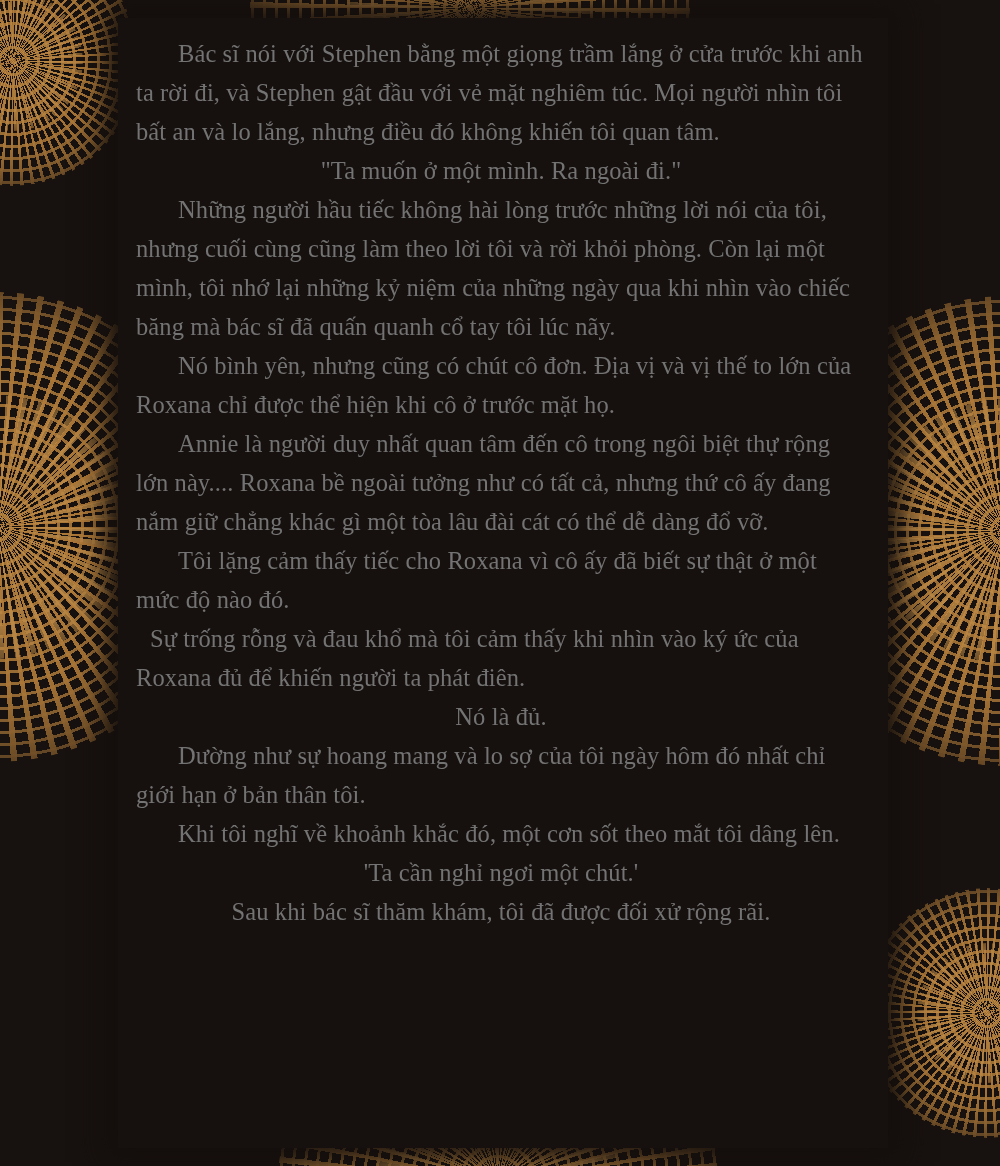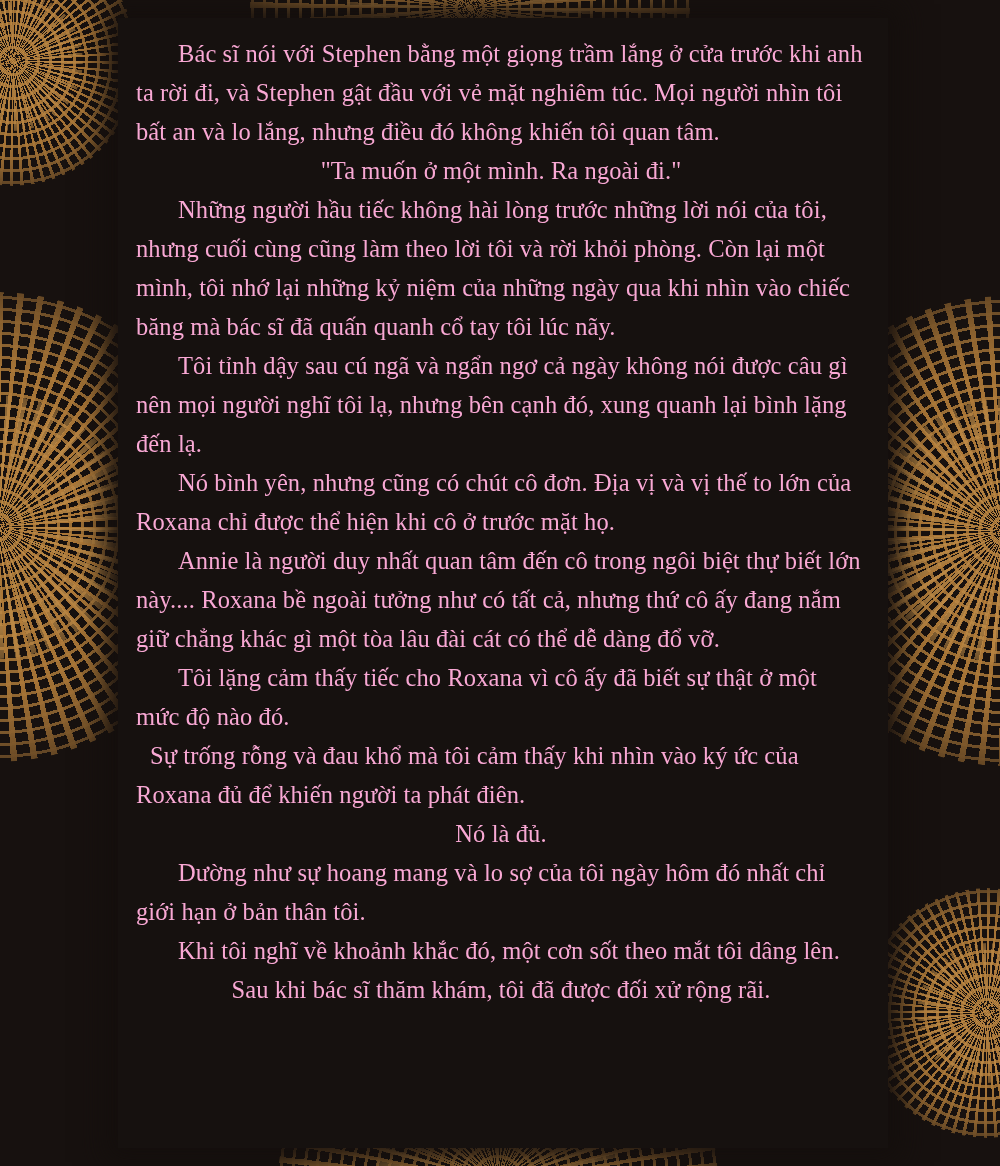--- a/index.html
+++ b/index.html
@@ -81,21 +81,21 @@
     width: 770px;
     height: 1130px;
     background: #16110f;
     box-shadow: 0 0 26px 14px rgba(20,15,13,0.95);
     padding: 16px 22px 0 18px;
     box-sizing: border-box;
   }
 
   p.para {
     margin: 0;
-    color: #f9a8d4;
+    color: #737373;
     font-size: 24.5px;
     line-height: 39px;
     text-indent: 42px;
     letter-spacing: 0.1px;
     font-family: "Liberation Serif", serif;
     text-rendering: optimizeLegibility;
   }
   p.para.centered {
     text-indent: 0;
     text-align: center;
@@ -113,24 +113,24 @@
   <div class="mandala m-top"></div>
   <div class="mandala m-left"></div>
   <div class="mandala m-right"></div>
   <div class="mandala m-bottom"></div>
   <div class="mandala m-br"></div>
 
   <div id="panel">
     <p class="para">Bác sĩ nói với Stephen bằng một giọng trầm lắng ở cửa trước khi anh ta rời đi, và Stephen gật đầu với vẻ mặt nghiêm túc. Mọi người nhìn tôi bất an và lo lắng, nhưng điều đó không khiến tôi quan tâm.</p>
     <p class="para centered">"Ta muốn ở một mình. Ra ngoài đi."</p>
     <p class="para">Những người hầu tiếc không hài lòng trước những lời nói của tôi, nhưng cuối cùng cũng làm theo lời tôi và rời khỏi phòng. Còn lại một mình, tôi nhớ lại những kỷ niệm của những ngày qua khi nhìn vào chiếc băng mà bác sĩ đã quấn quanh cổ tay tôi lúc nãy.</p>
-    <p class="para">Tôi tỉnh dậy sau cú ngã và ngẩn ngơ cả ngày không nói được câu gì nên mọi người nghĩ tôi lạ, nhưng bên cạnh đó, xung quanh lại bình lặng đến lạ.</p>
     <p class="para">Nó bình yên, nhưng cũng có chút cô đơn. Địa vị và vị thế to lớn của Roxana chỉ được thể hiện khi cô ở trước mặt họ.</p>
-    <p class="para">Annie là người duy nhất quan tâm đến cô trong ngôi biệt thự biết lớn này.... Roxana bề ngoài tưởng như có tất cả, nhưng thứ cô ấy đang nắm giữ chẳng khác gì một tòa lâu đài cát có thể dễ dàng đổ vỡ.</p>
+    <p class="para">Annie là người duy nhất quan tâm đến cô trong ngôi biệt thự rộng lớn này.... Roxana bề ngoài tưởng như có tất cả, nhưng thứ cô ấy đang nắm giữ chẳng khác gì một tòa lâu đài cát có thể dễ dàng đổ vỡ.</p>
     <p class="para">Tôi lặng cảm thấy tiếc cho Roxana vì cô ấy đã biết sự thật ở một mức độ nào đó.</p>
     <p class="para hang">Sự trống rỗng và đau khổ mà tôi cảm thấy khi nhìn vào ký ức của Roxana đủ để khiến người ta phát điên.</p>
     <p class="para centered">Nó là đủ.</p>
     <p class="para">Dường như sự hoang mang và lo sợ của tôi ngày hôm đó nhất chỉ giới hạn ở bản thân tôi.</p>
     <p class="para">Khi tôi nghĩ về khoảnh khắc đó, một cơn sốt theo mắt tôi dâng lên.</p>
+    <p class="para centered">'Ta cần nghỉ ngơi một chút.'</p>
     <p class="para centered">Sau khi bác sĩ thăm khám, tôi đã được đối xử rộng rãi.</p>
   </div>
 
 </div>
 
 </body></html>

